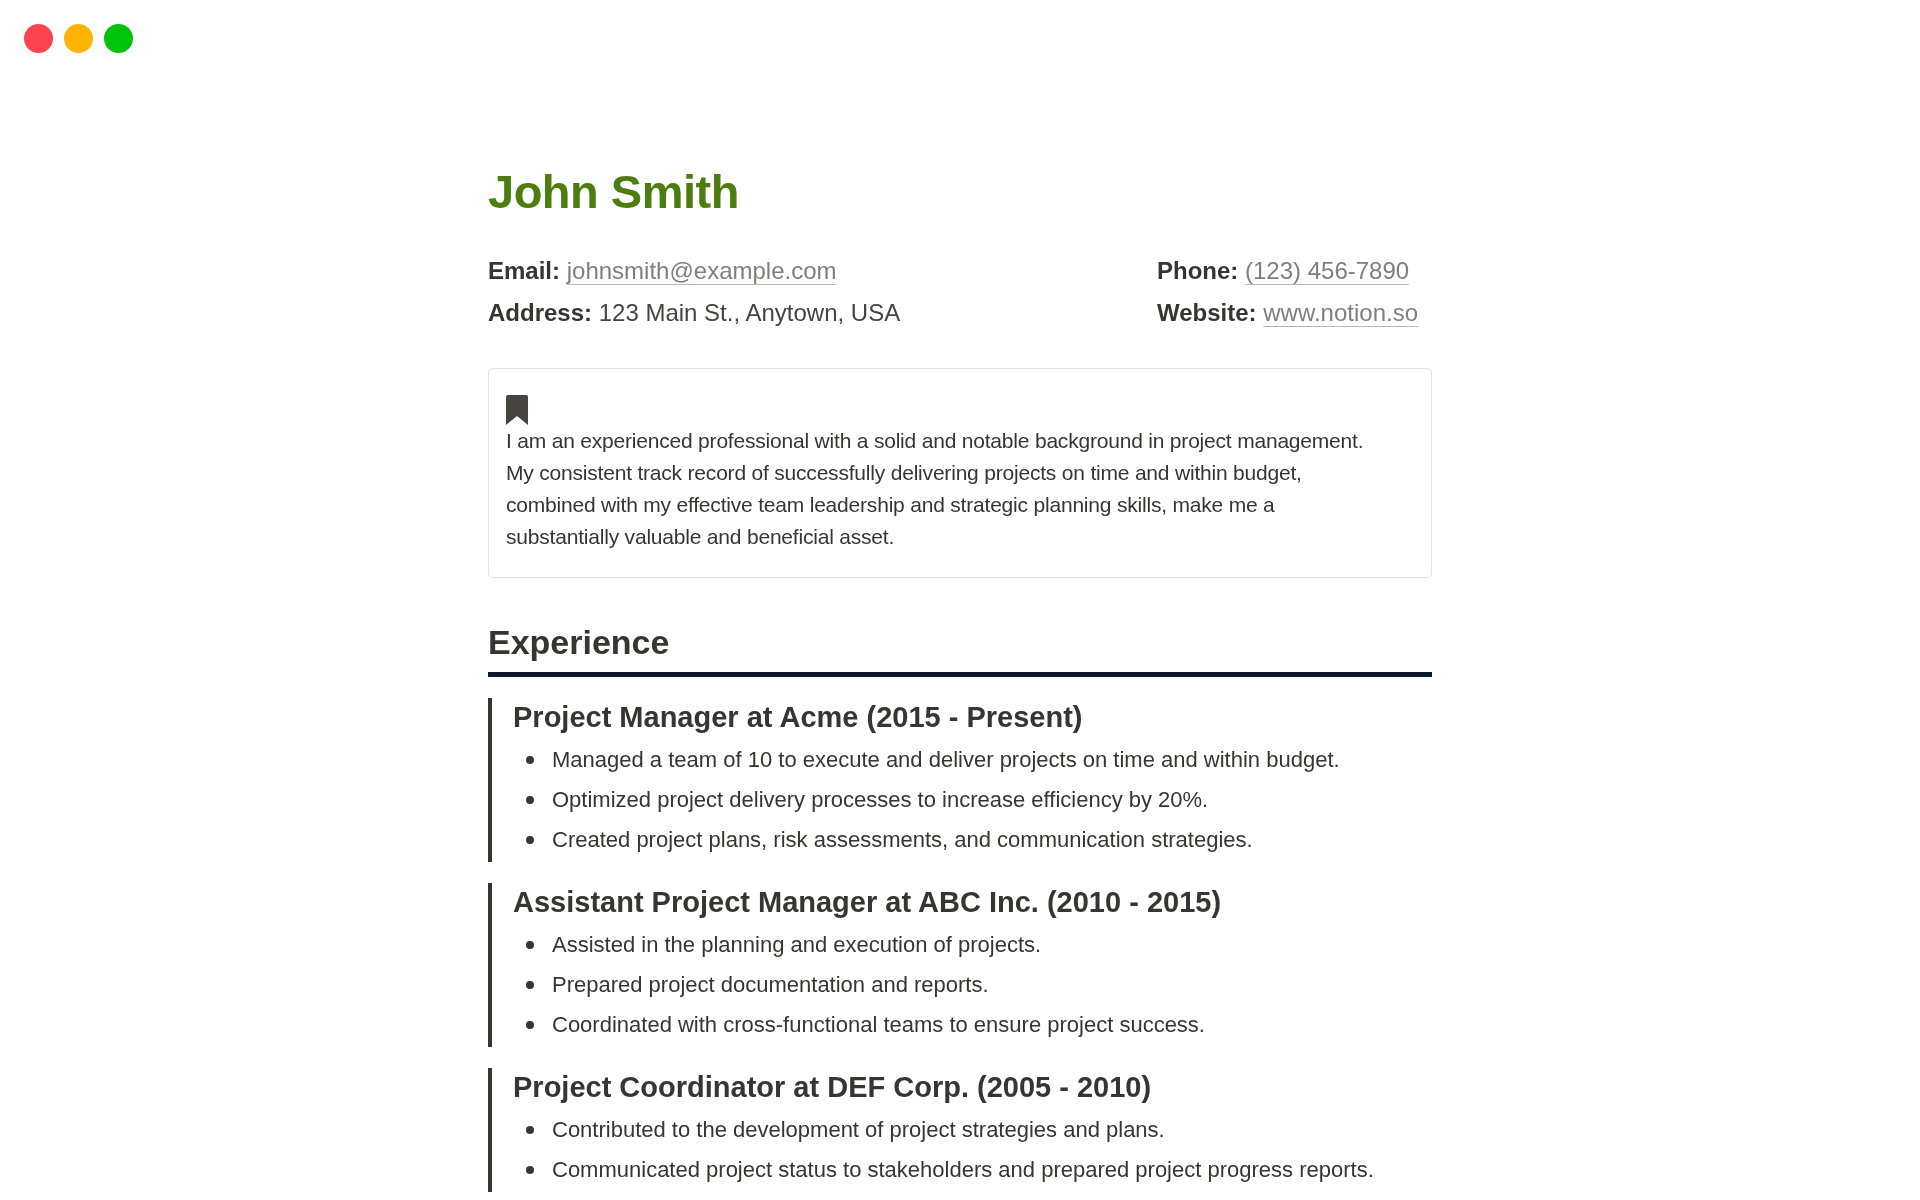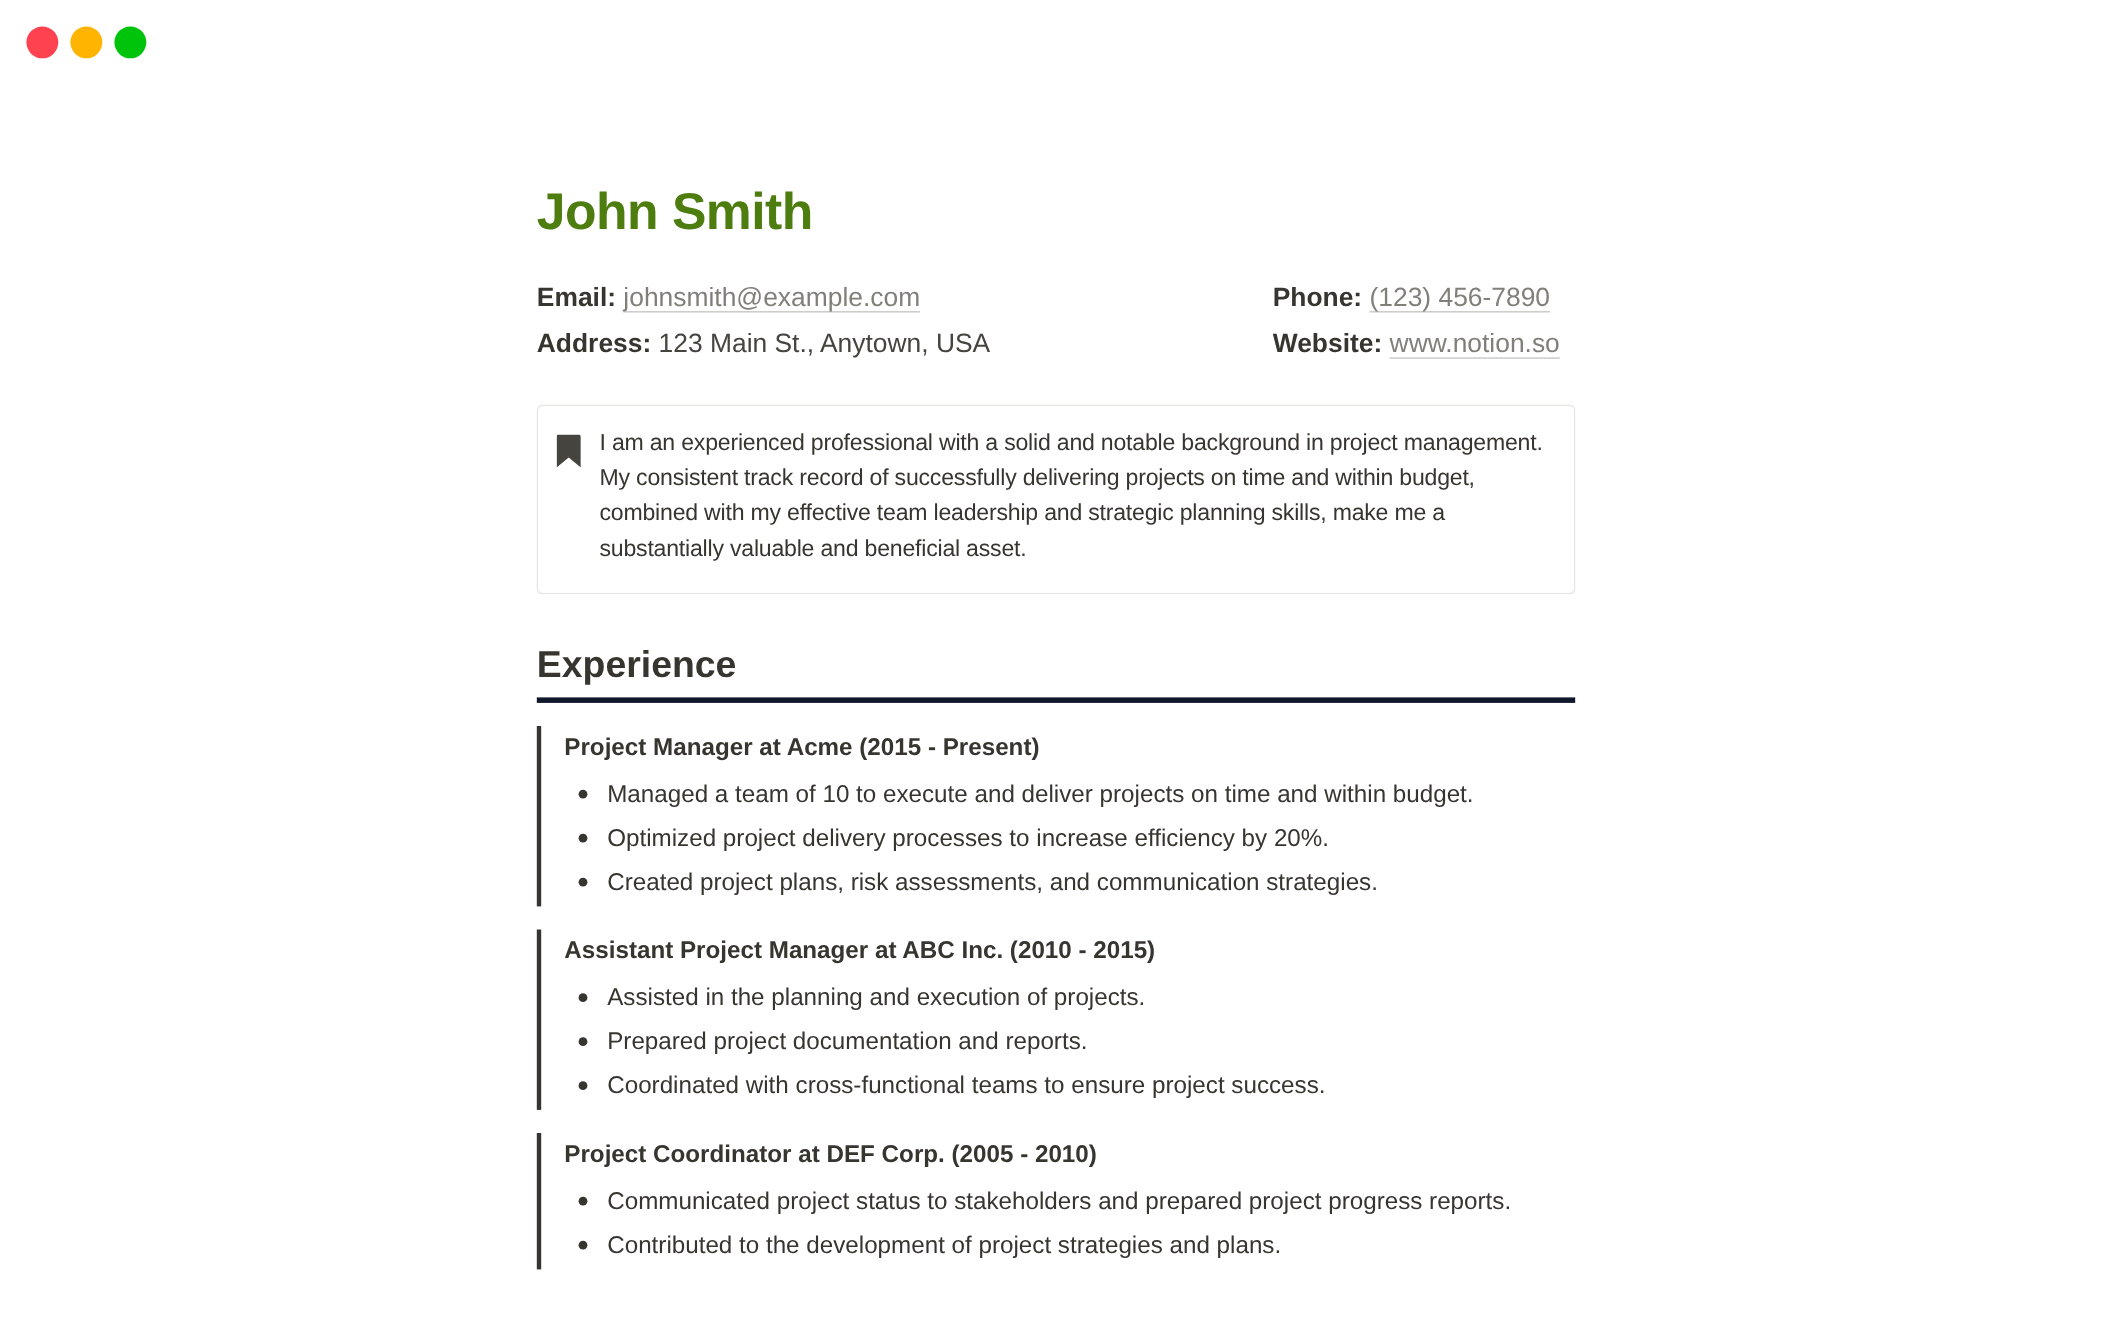--- a/index.html
+++ b/index.html
@@ -44,20 +44,21 @@
     text-underline-offset: 5px;
   }
 
   
   .callout {
     margin-top: 29px;
     border: 1px solid #E4E3E0; border-radius: 5px;
     padding: 18px 26px 24px 17px;
     display: flex; align-items: flex-start;
     background: #ffffff;
+    flex-direction: column;
   }
   .callout-icon { flex: none; width: 22px; height: 30px; margin: 8px 17px 0 0; }
   .callout-text {
     font-size: 21px; line-height: 32px; letter-spacing: -0.2px;
     color: #37352F; width: 866px;
   }
 
   
   .section-heading {
     margin: 44px 0 0 0;
@@ -66,21 +67,21 @@
     border-bottom: 5px solid #0f172a;
     color: #37352F;
   }
 
   
   .quote {
     border-left: 4px solid #37352F;
     padding: 2px 0 2px 21px;
     margin: 21px 0 13px 0;
   }
-  .quote-title { font-size: 22px; line-height: 34px; font-weight: 700; color: #37352F; }
+  .quote-title { font-size: 29px; line-height: 34px; font-weight: 700; color: #37352F; }
   .bullets { list-style: none; margin: 6px 0 0 0; padding: 0; }
   .bullets li {
     position: relative; padding-left: 39px;
     font-size: 22px; line-height: 40px; color: #37352F;
   }
   .bullets li::before {
     content: ""; position: absolute; left: 13px; top: 16px;
     width: 8px; height: 8px; border-radius: 50%; background: #37352F;
   }
 </style>
@@ -143,18 +144,18 @@
     <ul class="bullets">
       <li>Assisted in the planning and execution of projects.</li>
       <li>Prepared project documentation and reports.</li>
       <li>Coordinated with cross-functional teams to ensure project success.</li>
     </ul>
   </div>
 
   <div class="quote">
     <div class="quote-title">Project Coordinator at DEF Corp. (2005 - 2010)</div>
     <ul class="bullets">
+      <li>Contributed to the development of project strategies and plans.</li>
       <li>Communicated project status to stakeholders and prepared project progress reports.</li>
-      <li>Contributed to the development of project strategies and plans.</li>
     </ul>
   </div>
 
 </div>
 
 </body></html>

